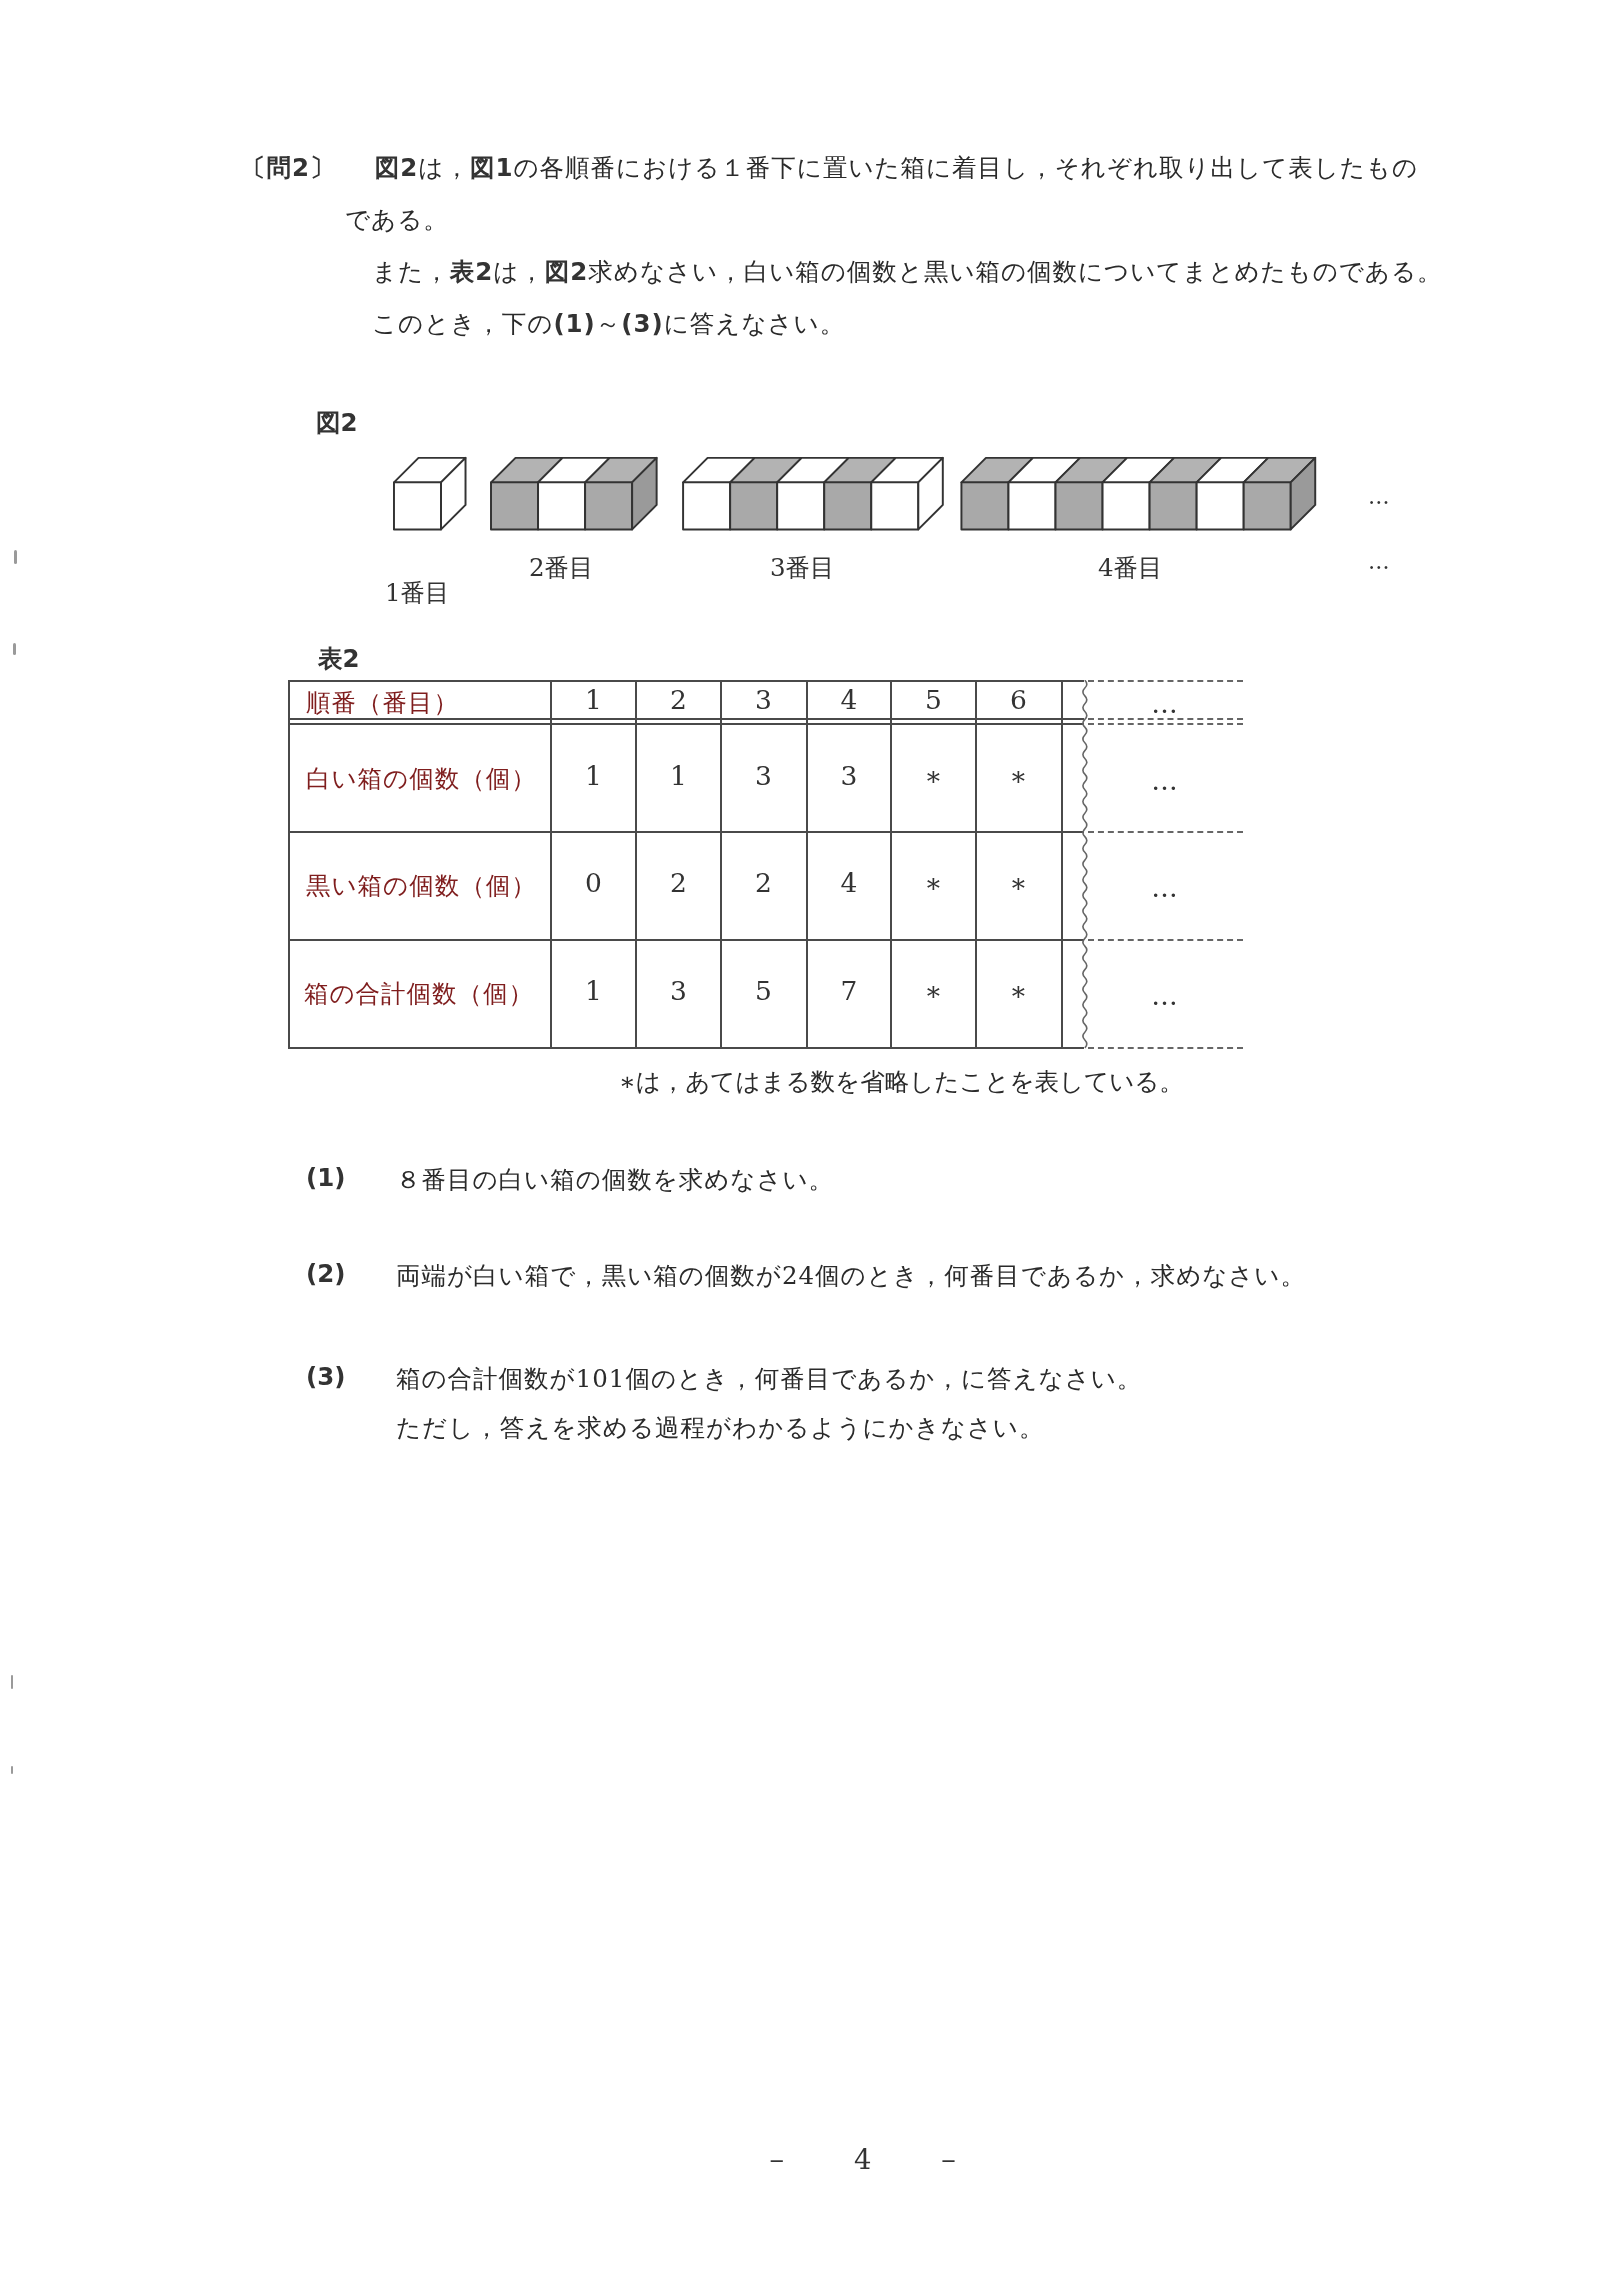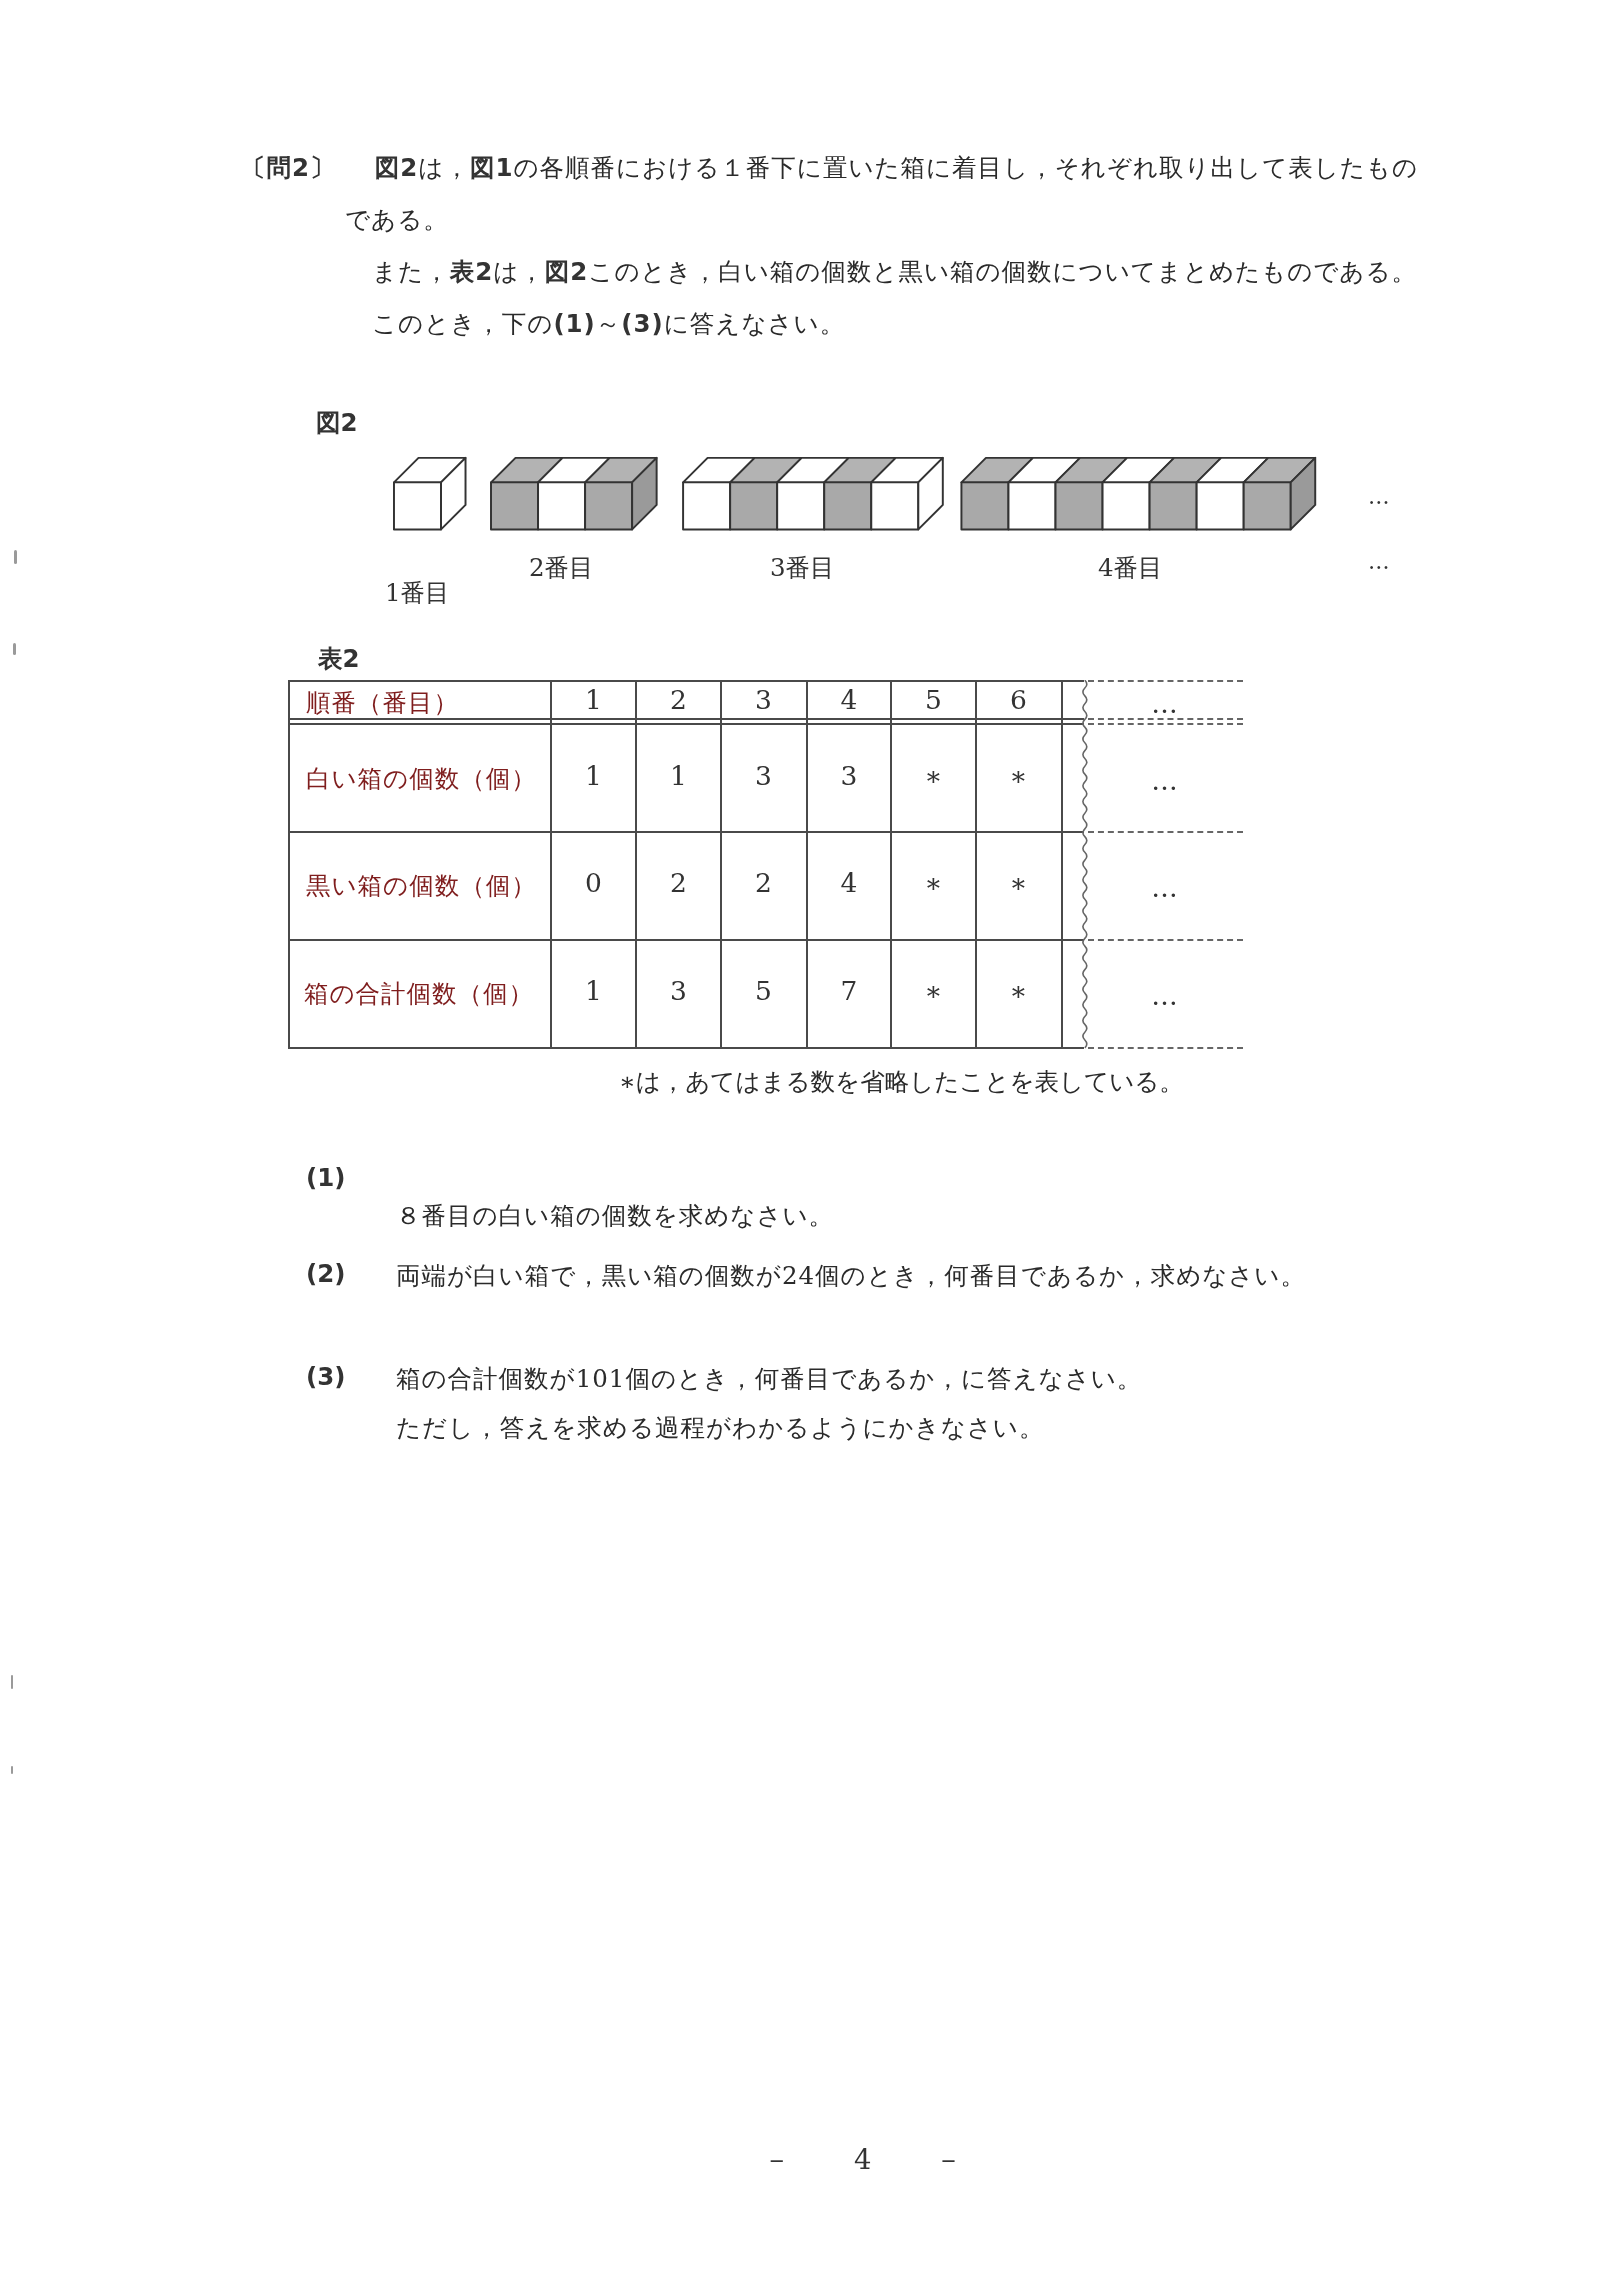--- a/index.html
+++ b/index.html
@@ -29,21 +29,21 @@
 </head>
 <body>
 
 <div class="abs txt" style="left:241px; top:151px;">
   <span class="bold">〔問2〕</span>
   <span style="display:inline-block;width:21.6px;"></span>
   <span class="bold">図2</span><span>は，</span><span class="bold">図1</span><span>の各順番における１番下に置いた箱に着目し，それぞれ取り出して表したもの</span>
 </div>
 <div class="abs txt" style="left:345px; top:203px;">である。</div>
 <div class="abs txt" style="left:372px; top:255px;">
-  <span>また，</span><span class="bold">表2</span><span>は，</span><span class="bold">図2</span><span>このとき，白い箱の個数と黒い箱の個数についてまとめたものである。</span>
+  <span>また，</span><span class="bold">表2</span><span>は，</span><span class="bold">図2</span><span>求めなさい，白い箱の個数と黒い箱の個数についてまとめたものである。</span>
 </div>
 <div class="abs txt" style="left:372px; top:307px;">
   <span>このとき，下の</span><span class="bold">(1)</span><span>～</span><span class="bold">(3)</span><span>に答えなさい。</span>
 </div>
 
 <div class="abs fig-label" style="left:316px; top:406px;">図2</div>
 
 <svg class="abs" style="left:0; top:0;" width="1621" height="608" viewBox="0 0 1654 620">
   <g id="boxes-root" stroke="#333" stroke-width="2" stroke-linejoin="round">
       <polygon points="402,492 450,492 475,467 427,467" fill="#ffffff" stroke="#333333"></polygon>
@@ -156,21 +156,21 @@
   <div class="cell-text" style="left:722px; width:83px; top:975px;">5</div>
   <div class="cell-text" style="left:808px; width:82px; top:975px;">7</div>
   <div class="cell-text" style="left:892px; width:83px; top:975px;">∗</div>
   <div class="cell-text" style="left:977px; width:83px; top:975px;">∗</div>
   <div class="cell-text ellipsis" style="left:1088px; width:155px; top:980px;">…</div>
 </div>
 
 <div class="abs note" style="left:619px; top:1065px;">∗は，あてはまる数を省略したことを表している。</div>
 
 <div class="abs qnum" style="left:306px; top:1163px;"><b>(1)</b></div>
-<div class="abs txt" style="left:396px; top:1163px;margin-top:36px;">８番目の白い箱の個数を求めなさい。</div>
+<div class="abs txt" style="left:396px; top:1163px;">８番目の白い箱の個数を求めなさい。</div>
 
 <div class="abs qnum" style="left:306px; top:1259px;"><b>(2)</b></div>
 <div class="abs txt" style="left:396px; top:1259px;">両端が白い箱で，黒い箱の個数が24個のとき，何番目であるか，求めなさい。</div>
 
 <div class="abs qnum" style="left:306px; top:1362px;"><b>(3)</b></div>
 <div class="abs txt" style="left:396px; top:1362px;">箱の合計個数が101個のとき，何番目であるか，に答えなさい。</div>
 <div class="abs txt" style="left:396px; top:1411px;">ただし，答えを求める過程がわかるようにかきなさい。</div>
 
 <div class="abs page-num" style="left:763px; top:2142px;">－ 4 －</div>
 

